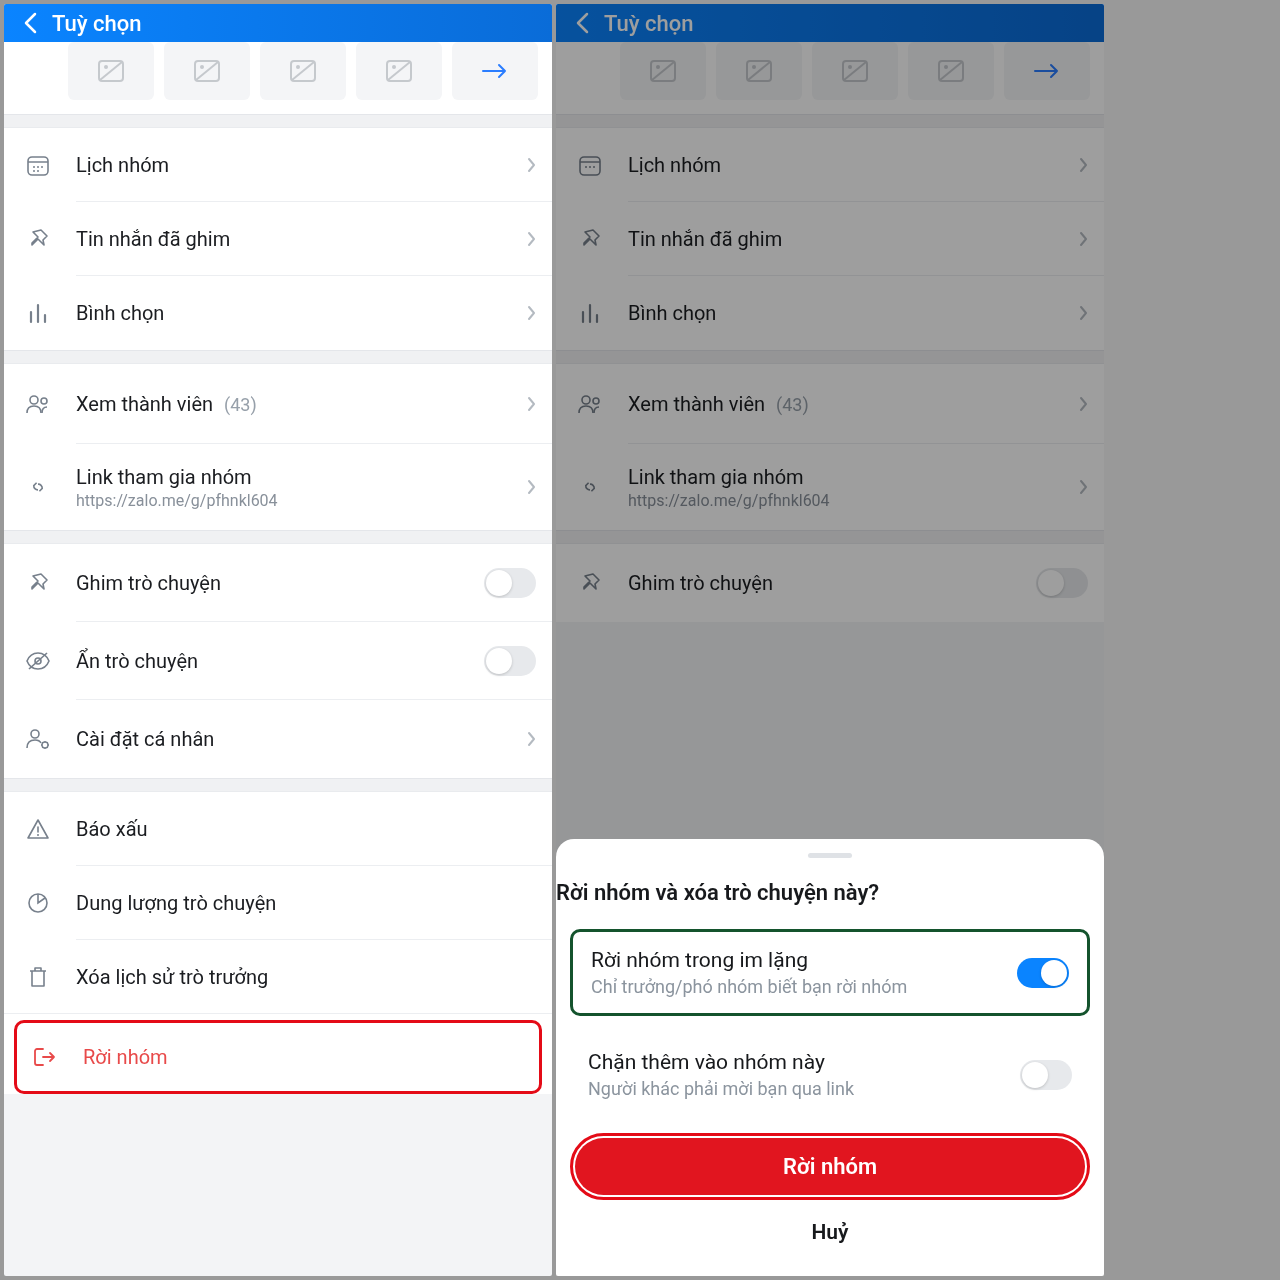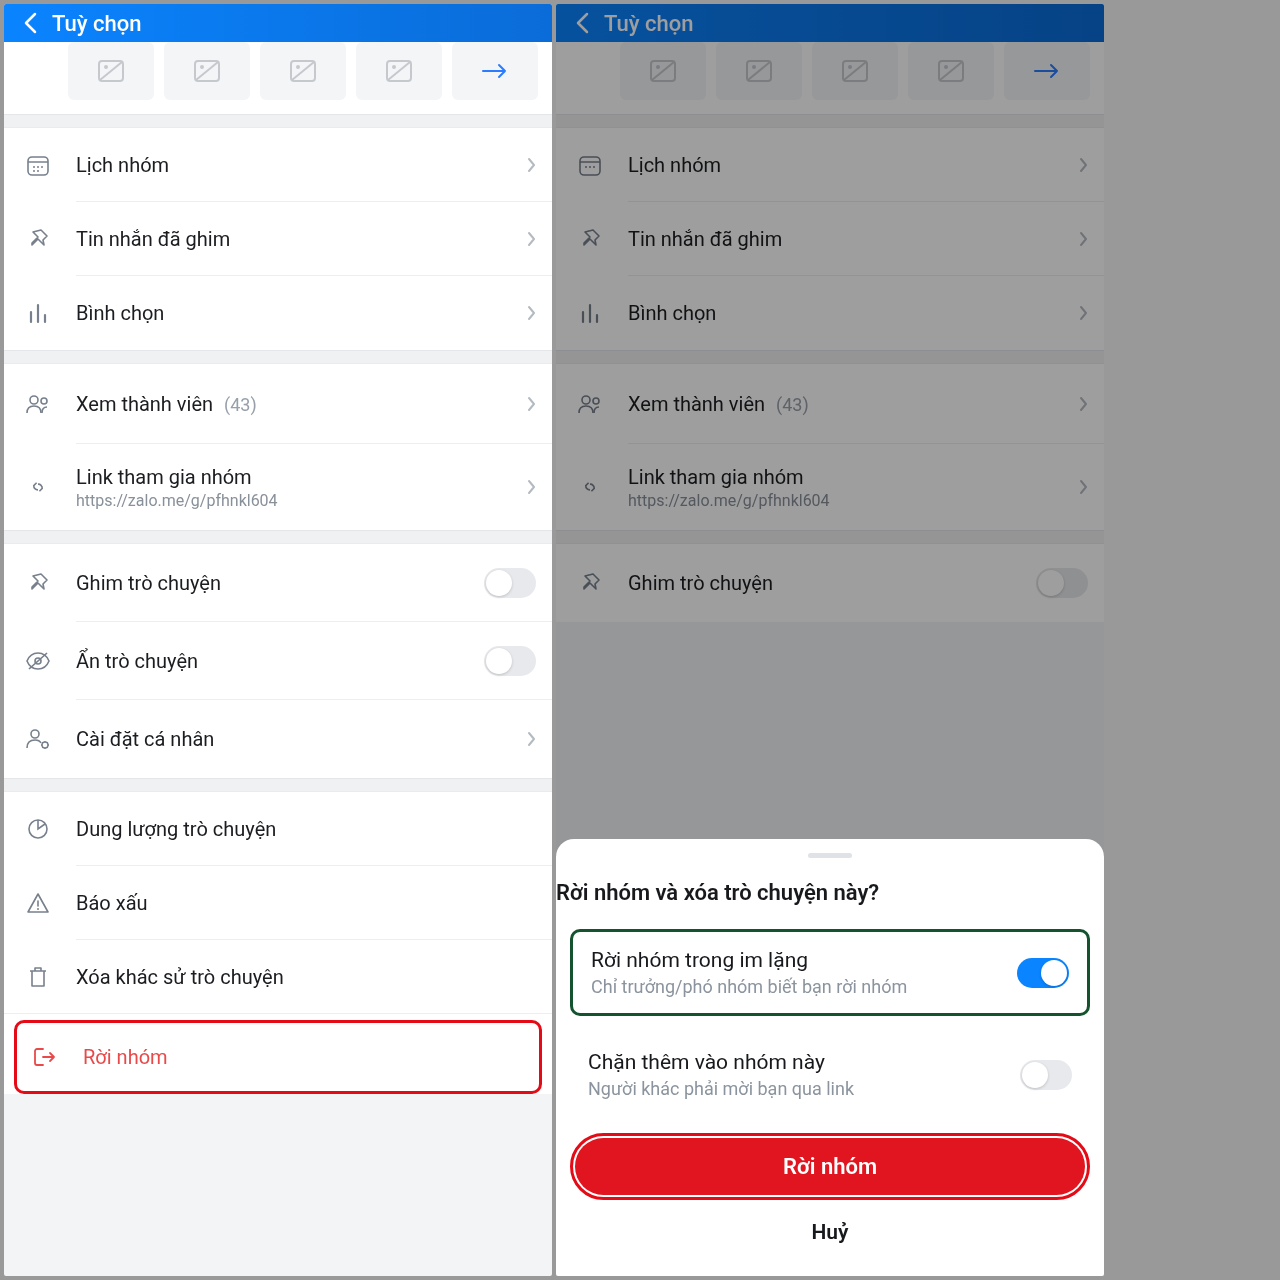--- a/index.html
+++ b/index.html
@@ -254,51 +254,51 @@
           </svg>
         </div>
     </div>
   </div>
 
   <div class="group-divider"></div>
 
   <div class="section">
     <div class="row">
       <div class="row-icon">
-          <svg width="22" height="22" viewBox="0 0 22 22" fill="none">
-            <circle cx="11" cy="11" r="9" stroke="#77808c" stroke-width="1.6"></circle>
-            <path d="M11 2 V11 L18 6" stroke="#77808c" stroke-width="1.6"></path>
-          </svg>
-        </div>
-      <div class="row-body">
-          <span class="row-label">Dung lượng trò chuyện</span>
-        </div>
-      <div class="row-divider"></div>
-    </div>
-    <div class="row">
-      <div class="row-icon">
           <svg width="24" height="22" viewBox="0 0 24 22" fill="none">
             <path d="M12 2 L22 20 L2 20 Z" stroke="#77808c" stroke-width="1.6" stroke-linejoin="round"></path>
             <path d="M12 9 V14" stroke="#77808c" stroke-width="1.6" stroke-linecap="round"></path>
             <circle cx="12" cy="17" r="1" fill="#77808c"></circle>
           </svg>
         </div>
       <div class="row-body">
           <span class="row-label">Báo xấu</span>
         </div>
       <div class="row-divider"></div>
     </div>
     <div class="row">
       <div class="row-icon">
+          <svg width="22" height="22" viewBox="0 0 22 22" fill="none">
+            <circle cx="11" cy="11" r="9" stroke="#77808c" stroke-width="1.6"></circle>
+            <path d="M11 2 V11 L18 6" stroke="#77808c" stroke-width="1.6"></path>
+          </svg>
+        </div>
+      <div class="row-body">
+          <span class="row-label">Dung lượng trò chuyện</span>
+        </div>
+      <div class="row-divider"></div>
+    </div>
+    <div class="row">
+      <div class="row-icon">
           <svg width="22" height="24" viewBox="0 0 22 24" fill="none">
             <path d="M3 6 H19 M8 6 V3 H14 V6 M5 6 V21 H17 V6" stroke="#77808c" stroke-width="1.6" stroke-linejoin="round"></path>
           </svg>
         </div>
       <div class="row-body">
-          <span class="row-label">Xóa khác sử trò chuyện</span>
+          <span class="row-label">Xóa lịch sử trò trưởng</span>
         </div>
       <div class="row-divider-full"></div>
     </div>
     <div class="row leave-row">
       <div class="row-icon">
           <svg width="24" height="22" viewBox="0 0 24 22" fill="none">
             <path d="M10 3 H4 C3 3 2 4 2 5 V17 C2 18 3 19 4 19 H10" stroke="#e84a4a" stroke-width="1.8" stroke-linecap="round"></path>
             <path d="M10 11 H21 M17 7 L21 11 L17 15" stroke="#e84a4a" stroke-width="1.8" stroke-linecap="round" stroke-linejoin="round"></path>
           </svg>
         </div>

